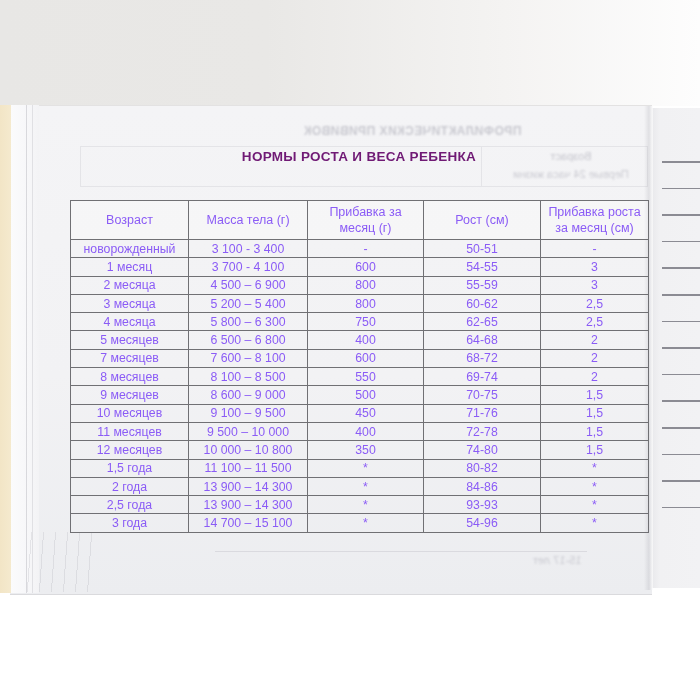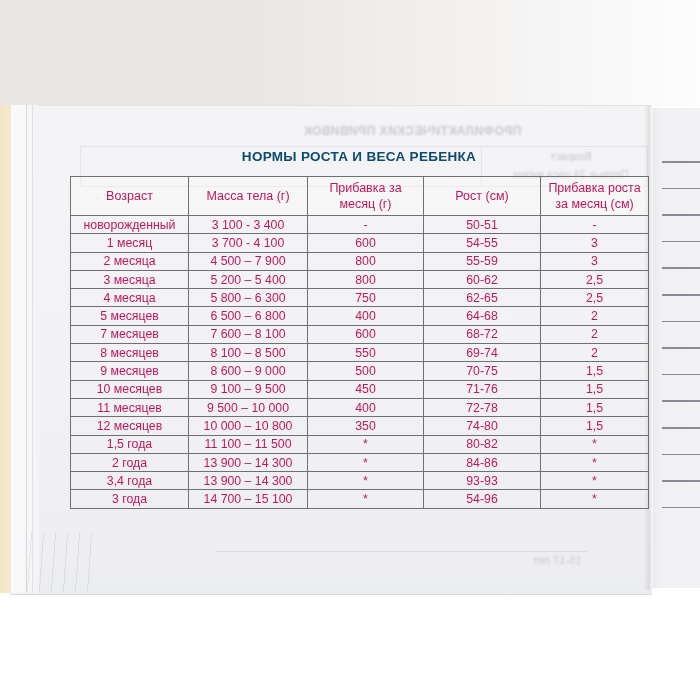--- a/index.html
+++ b/index.html
@@ -63,26 +63,26 @@
   .bleed-cell-1{left:415px;top:3px;width:150px;font-size:11px;opacity:.8;text-align:center;}
   .bleed-cell-2{left:405px;top:21px;width:170px;font-size:11px;opacity:.7;text-align:center;}
   .bleed-bottom{
     position:absolute;left:215px;top:551px;width:372px;height:14px;
     border-top:1px solid rgba(150,150,160,.22);
   }
   .bleed-bottom .bleed{position:absolute;right:6px;top:2px;font-size:11px;opacity:.7;}
   
   .page-title{
     position:absolute;left:70px;top:149px;width:578px;
-    text-align:center;font-size:13.5px;font-weight:bold;color:#0c4a6e;letter-spacing:.3px;
+    text-align:center;font-size:13.5px;font-weight:bold;color:#701a75;letter-spacing:.3px;
   }
   table.growth{
-    position:absolute;left:70px;top:176px;width:578px;
+    position:absolute;left:70px;top:200px;width:578px;
     border-collapse:collapse;table-layout:fixed;
-    font-size:12.3px;color:#be185d;
+    font-size:12.3px;color:#8b5cf6;
   }
   table.growth th,table.growth td{
     border:1px solid #707074;text-align:center;vertical-align:middle;
     padding:0 2px;overflow:hidden;
   }
   table.growth{border:1.5px solid #5e5e62;}
   table.growth th{font-weight:normal;font-size:12.5px;height:38px;line-height:1.3;background:rgba(255,255,255,.25);}
   table.growth td{height:17.3px;line-height:16px;}
 </style>
 </head>
@@ -142,21 +142,21 @@
         </tr>
         <tr>
           <td>1 месяц</td>
           <td>3 700 - 4 100</td>
           <td>600</td>
           <td>54-55</td>
           <td>3</td>
         </tr>
         <tr>
           <td>2 месяца</td>
-          <td>4 500 – 7 900</td>
+          <td>4 500 – 6 900</td>
           <td>800</td>
           <td>55-59</td>
           <td>3</td>
         </tr>
         <tr>
           <td>3 месяца</td>
           <td>5 200 – 5 400</td>
           <td>800</td>
           <td>60-62</td>
           <td>2,5</td>
@@ -225,21 +225,21 @@
           <td>*</td>
         </tr>
         <tr>
           <td>2 года</td>
           <td>13 900 – 14 300</td>
           <td>*</td>
           <td>84-86</td>
           <td>*</td>
         </tr>
         <tr>
-          <td>3,4 года</td>
+          <td>2,5 года</td>
           <td>13 900 – 14 300</td>
           <td>*</td>
           <td>93-93</td>
           <td>*</td>
         </tr>
         <tr>
           <td>3 года</td>
           <td>14 700 – 15 100</td>
           <td>*</td>
           <td>54-96</td>

